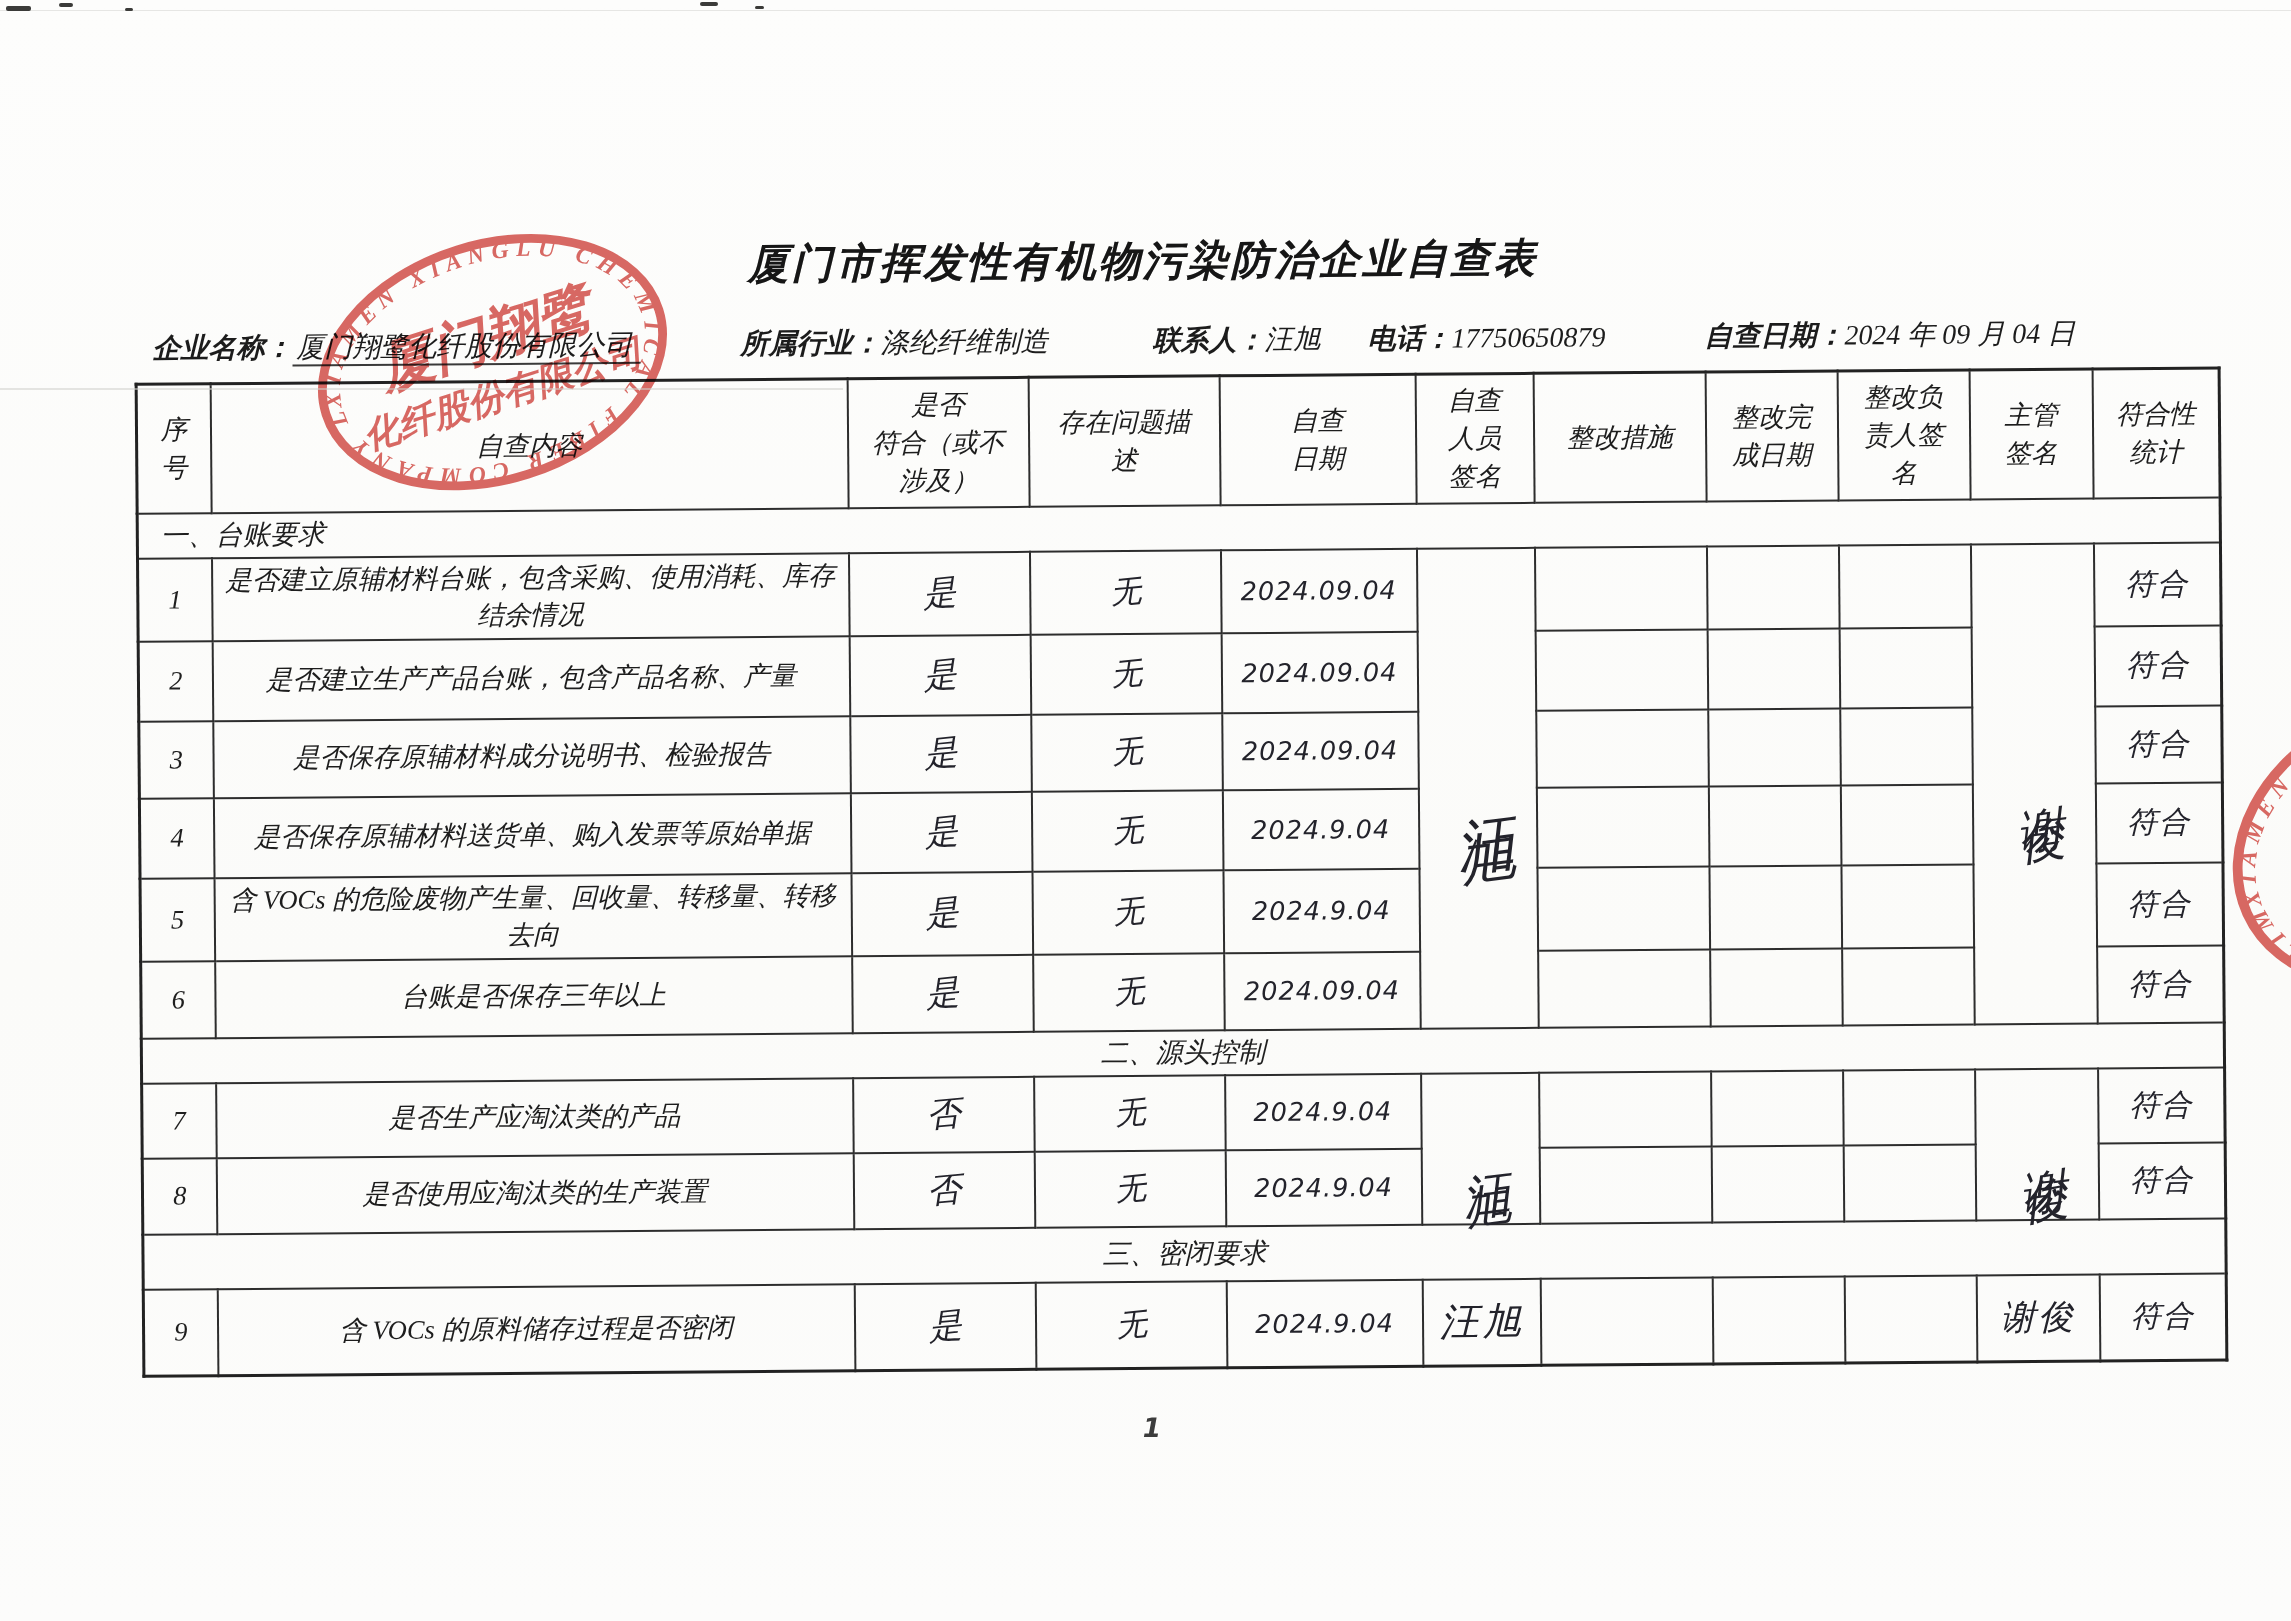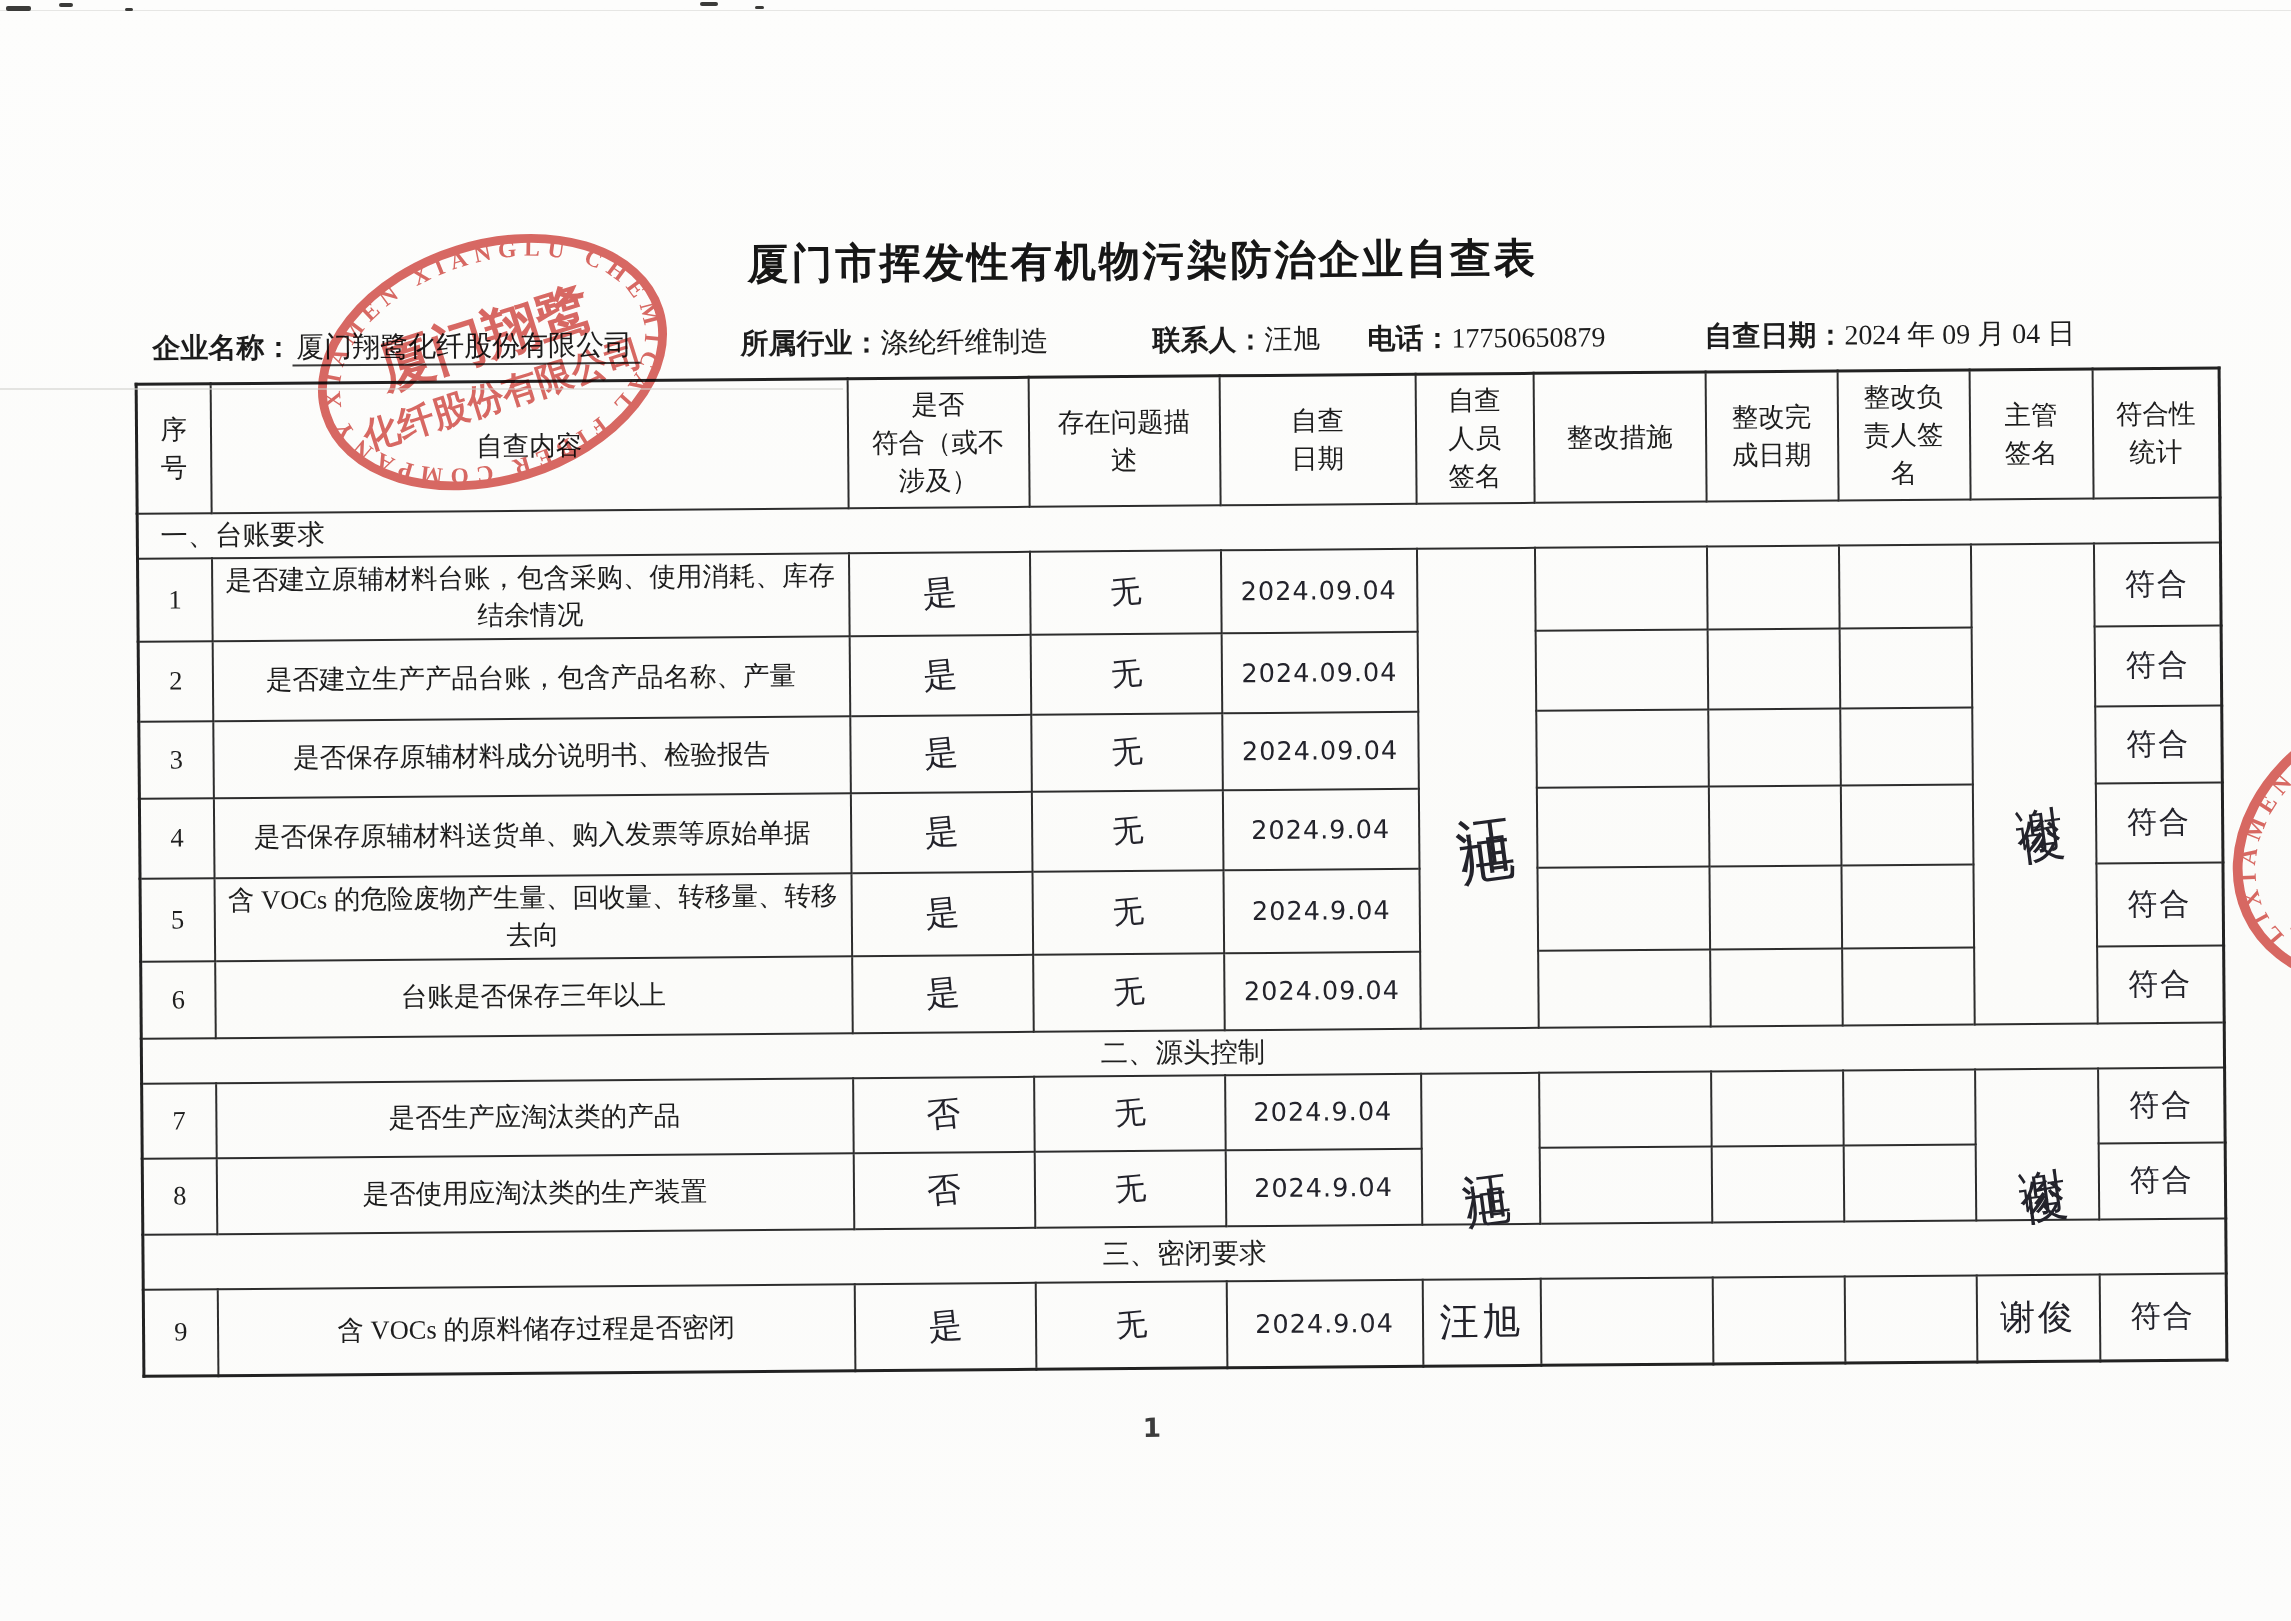--- a/index.html
+++ b/index.html
@@ -1,16 +1,16 @@
 <!DOCTYPE html>
 <html><head>
 <meta charset="utf-8">
 <style>
   html,body{margin:0;padding:0;width:2292px;height:1621px;overflow:hidden;background:#e9e9e7;}
-  #page{position:relative;width:2292px;height:1621px;background:linear-gradient(180deg,#fdfdfc 0%,#fbfbf9 60%,#fcfcfb 100%);overflow:hidden;font-family:"Liberation Serif",serif;color:#1f1f1f;}
+  #page{position:relative;width:2292px;height:1621px;background:linear-gradient(180deg,#fdfdfc 0%,#fbfbf9 60%,#fcfcfb 100%);overflow:hidden;font-family:"Liberation Serif",serif;color:#1f1f1f;font-style:italic;}
   #sheet{position:absolute;inset:0;transform:rotate(-0.45deg);transform-origin:55% 42%;}
   .t{text-shadow:0 0 0.6px rgba(20,20,20,.35);}
   #title{position:absolute;left:0;right:0;top:233px;text-align:center;font-family:"Liberation Sans",sans-serif;font-weight:bold;font-size:41px;letter-spacing:2.9px;color:#161616;}
   .info{position:absolute;top:321px;font-size:28px;white-space:nowrap;color:#1c1c1c;}
   .info b{font-weight:bold;}
   #info-company{left:155px;}
   #info-industry{left:743px;}
   #info-contact{left:1155px;}
   #info-phone{left:1370px;}
   #info-date{left:1707px;}

